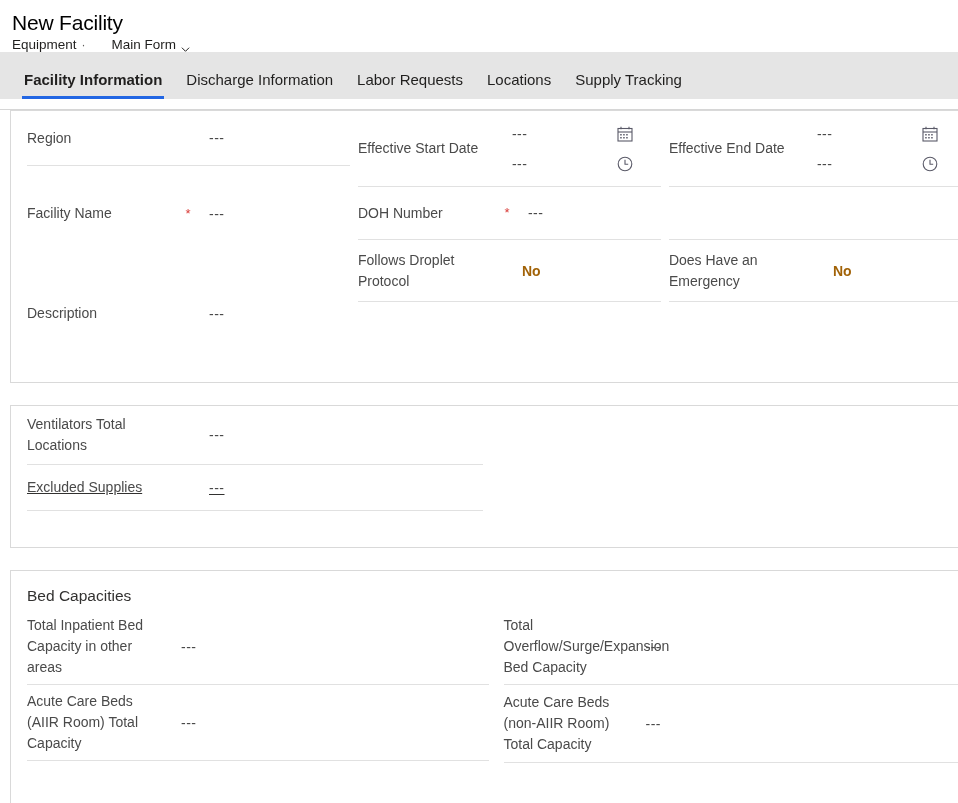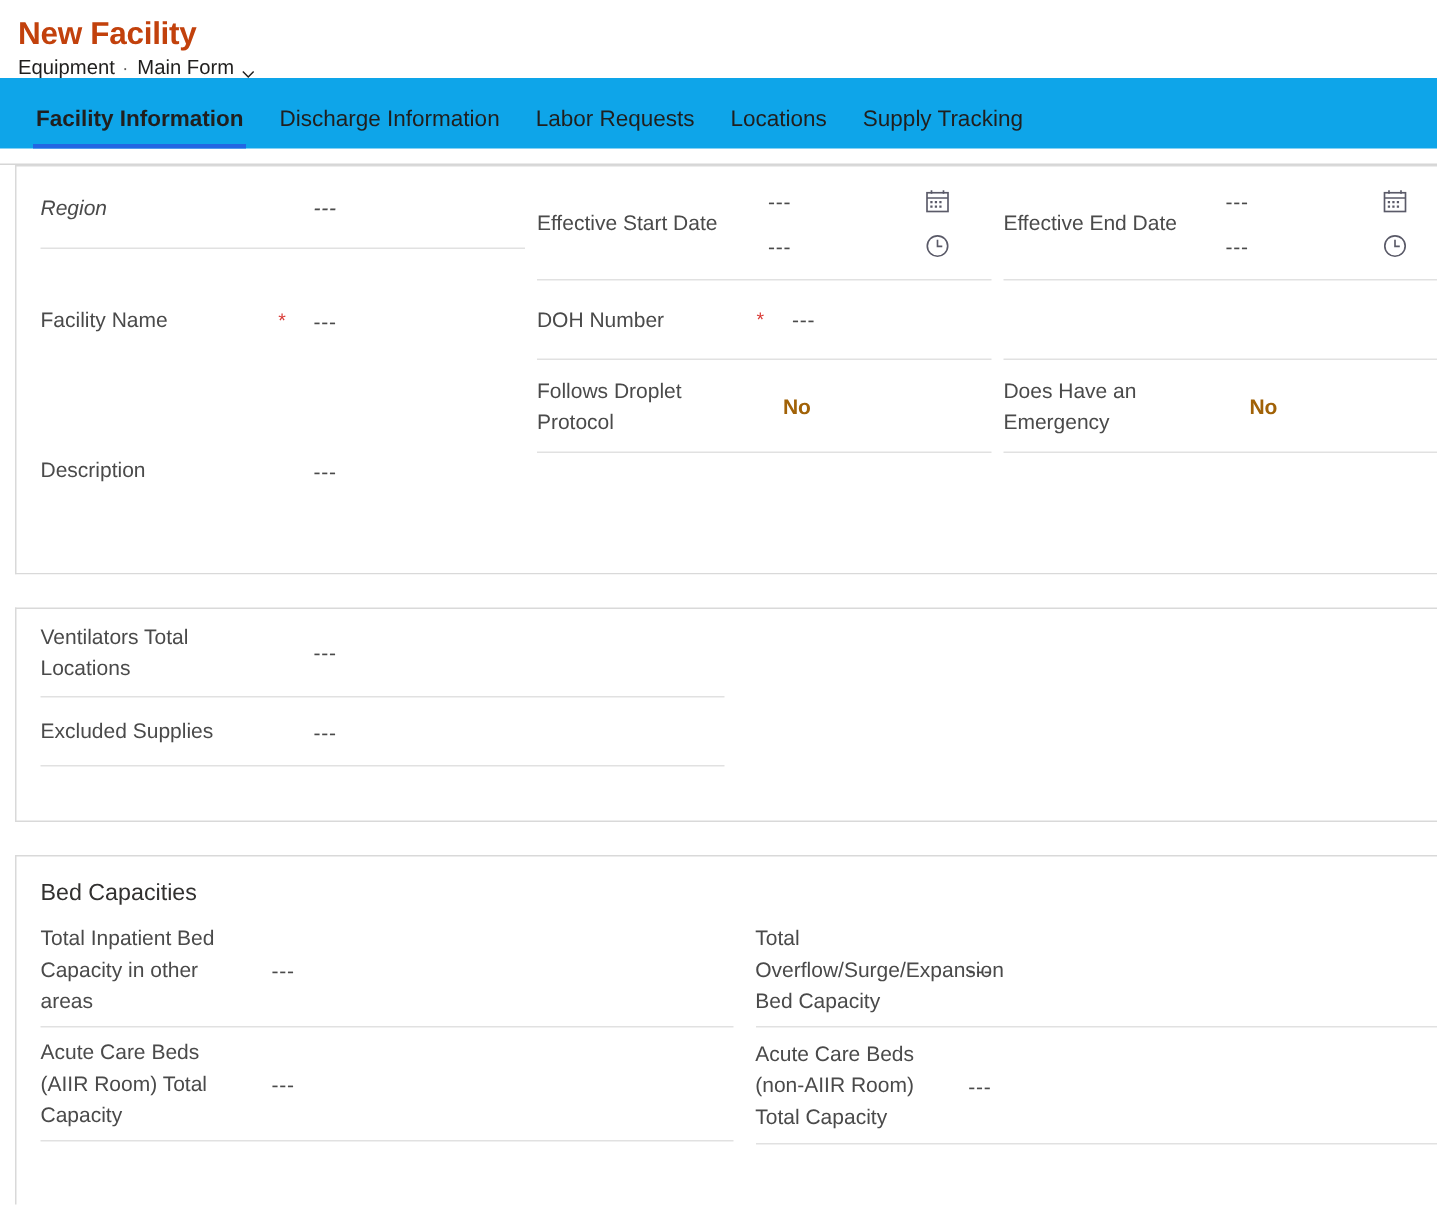--- a/index.html
+++ b/index.html
@@ -17,22 +17,22 @@
     -webkit-font-smoothing: antialiased;
   }
 
   
   .page-header {
     padding: 10px 0 0 12px;
     background: #ffffff;
   }
   .record-title {
     font-size: 21px;
-    font-weight: bold;
-    color: #c2410c;
+    font-weight: normal;
+    color: #000000;
     letter-spacing: -0.2px;
     line-height: 26px;
     margin: 0;
   }
   .subtitle-row {
     display: flex;
     align-items: center;
     margin-top: 1px;
     font-size: 13.5px;
     color: #201f1e;
@@ -41,36 +41,37 @@
   .dot-sep {
     margin: 0 6px 0 5px;
     color: #605e5c;
     font-size: 12px;
   }
   .form-selector {
     display: flex;
     align-items: flex-end;
     gap: 5px;
     cursor: pointer;
+    margin-left: 20px;
   }
   .form-selector .chev {
     display: inline-block;
     width: 9px;
     height: 9px;
     position: relative;
     top: -1px;
   }
 
   
   .tab-strip {
     display: flex;
     align-items: flex-end;
     gap: 0;
     padding: 18px 0 0 12px;
-    background: #0ea5e9;
+    background: #e5e5e5;
     position: relative;
   }
   .tab {
     position: relative;
     padding: 0 12px 9px 12px;
     font-size: 15px;
     color: #201f1e;
     cursor: pointer;
     line-height: 20px;
     white-space: nowrap;
@@ -243,21 +244,21 @@
   </div>
 </div>
 <div class="strip-rule"></div>
 
 <div class="form-body">
 
   <div class="section-card">
     <div class="columns">
 
       <div class="col" style="width:340px;padding-left:16px;">
-        <div class="field" style="min-height:55px;font-style:italic;">
+        <div class="field" style="min-height:55px;">
           <span class="field-label w-label-1">Region</span>
           <span class="req-star"></span>
           <span class="field-value val-pad-1">---</span>
         </div>
         <div class="field blank" style="min-height:21px;"></div>
         <div class="field no-rule" style="min-height:54px;">
           <span class="field-label w-label-1">Facility Name</span>
           <span class="req-star">*</span>
           <span class="field-value val-pad-1">---</span>
         </div>
@@ -359,21 +360,21 @@
 
   <div class="card-gap"></div>
 
   <div class="section-card">
     <div class="columns">
       <div class="col" style="width:472px;padding-left:16px;">
         <div class="field" style="min-height:59px;">
           <span class="field-label w-label-3">Ventilators Total Locations</span>
           <span class="field-value val-pad-2">---</span>
         </div>
-        <div class="field" style="min-height:46px;">
+        <div class="field" style="min-height:46px;text-decoration:underline;">
           <span class="field-label w-label-3">Excluded Supplies</span>
           <span class="field-value val-pad-2">---</span>
         </div>
         <div class="field blank" style="min-height:36px;"></div>
       </div>
       <div class="col" style="width:470px;"></div>
     </div>
   </div>
 
   <div class="card-gap"></div>

